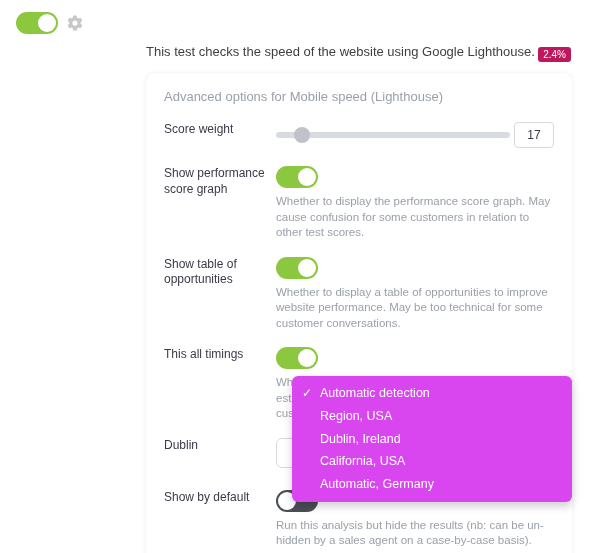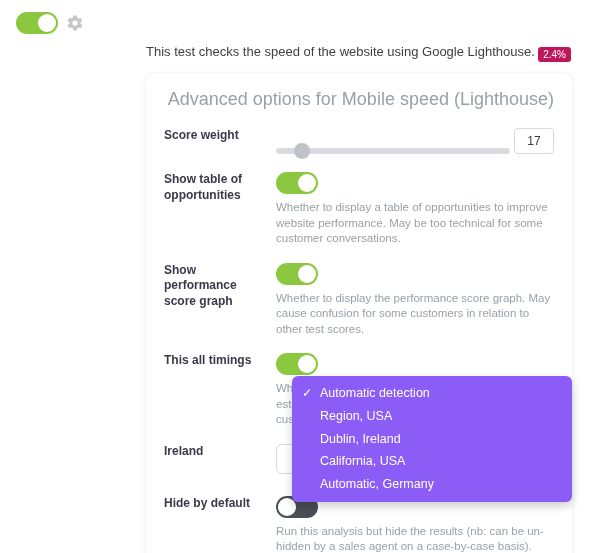--- a/index.html
+++ b/index.html
@@ -72,48 +72,48 @@
   }
   .card {
     margin: 0 0 0 146px;
     width: 426px;
     background: #fff;
     border-radius: 8px;
     box-shadow: 0 1px 6px rgba(0,0,0,0.06), 0 0 1px rgba(0,0,0,0.12);
     padding: 16px 18px 12px 18px;
   }
   .card-title {
-    text-align: right;
+    text-align: left;
     color: #9aa0aa;
-    font-size: 18px;
+    font-size: 13px;
     font-weight: 500;
     margin-bottom: 18px;
   }
   .opt-row {
     display: flex;
     align-items: flex-start;
     margin-bottom: 6px;
   }
   .opt-label {
     width: 112px;
     font-size: 12px;
     color: #3a3a4a;
-    font-weight: 700;
+    font-weight: 400;
     line-height: 1.3;
     padding-right: 8px;
   }
   .opt-body { flex: 1; }
   .opt-desc {
     color: #9aa0aa;
     font-size: 11.5px;
     line-height: 1.35;
     margin-top: 6px;
     margin-bottom: 10px;
   }
-  .slider-wrap { display: flex; align-items: flex-end; gap: 4px; }
+  .slider-wrap { display: flex; align-items: center; gap: 4px; }
   .slider {
     flex: 1;
     height: 6px;
     background: #d8dbe0;
     border-radius: 3px;
     position: relative;
     cursor: pointer;
   }
   .slider .thumb {
     position: absolute;
@@ -139,21 +139,21 @@
     border: 1px solid #d6d9de;
     border-radius: 6px;
     background: #fff;
     position: relative;
   }
   .dropdown {
     position: absolute;
     left: 292px;
     top: 376px;
     width: 280px;
-    background: #8b5cf6;
+    background: #d946ef;
     border-radius: 6px;
     padding: 6px 0;
     color: #fff;
     font-size: 12.5px;
     box-shadow: 0 4px 10px rgba(0,0,0,0.2);
     z-index: 50;
   }
   .dropdown .item {
     padding: 2px 14px 2px 28px;
     position: relative;
@@ -199,59 +199,59 @@
         <div class="slider">
             <div class="thumb"></div>
           </div>
         <input class="num-input" value="17" style="">
       </div>
       <div style="height:12px"></div>
     </div>
   </div>
 
   <div class="opt-row">
+    <div class="opt-label">Show performance score graph</div>
+    <div class="opt-body">
+      <div class="toggle on">
+          <div class="knob"></div>
+        </div>
+      <div class="opt-desc">Whether to display the performance score graph. May cause confusion for some customers in relation to other test scores.</div>
+    </div>
+  </div>
+
+  <div class="opt-row">
     <div class="opt-label">Show table of opportunities</div>
     <div class="opt-body">
       <div class="toggle on">
           <div class="knob"></div>
         </div>
       <div class="opt-desc">Whether to display a table of opportunities to improve website performance. May be too technical for some customer conversations.</div>
     </div>
   </div>
 
   <div class="opt-row">
-    <div class="opt-label">Show performance score graph</div>
-    <div class="opt-body">
-      <div class="toggle on">
-          <div class="knob"></div>
-        </div>
-      <div class="opt-desc">Whether to display the performance score graph. May cause confusion for some customers in relation to other test scores.</div>
-    </div>
-  </div>
-
-  <div class="opt-row">
     <div class="opt-label">This all timings</div>
     <div class="opt-body">
       <div class="toggle on">
           <div class="knob"></div>
         </div>
       <div class="opt-desc">Whether to display speed index, first CPU idle and estimated input latency. May be too technical for some customer conversations.</div>
     </div>
   </div>
 
   <div class="opt-row">
-    <div class="opt-label">Ireland</div>
+    <div class="opt-label">Dublin</div>
     <div class="opt-body">
       <div class="select-box"></div>
       <div style="height:16px"></div>
     </div>
   </div>
 
   <div class="opt-row">
-    <div class="opt-label">Hide by default</div>
+    <div class="opt-label">Show by default</div>
     <div class="opt-body">
       <div class="toggle off">
           <div class="knob"></div>
         </div>
       <div class="opt-desc">Run this analysis but hide the results (nb: can be un-hidden by a sales agent on a case-by-case basis).</div>
     </div>
   </div>
 
 </div>
 

